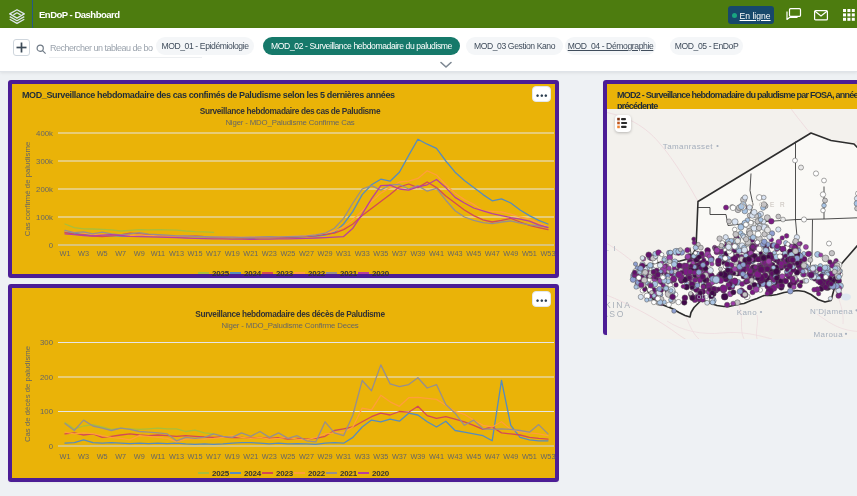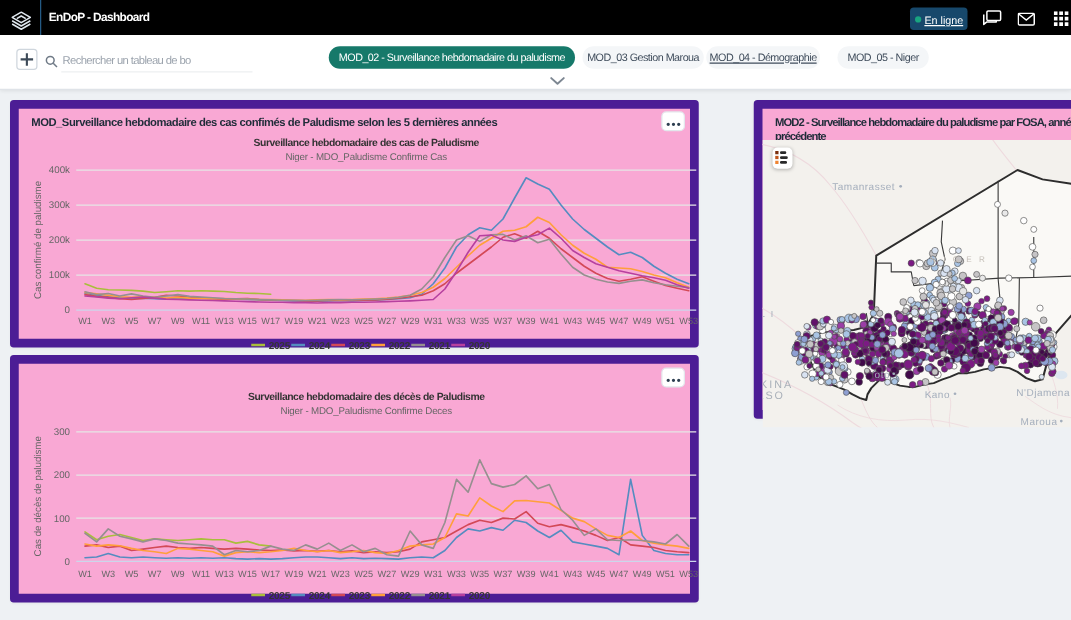--- a/index.html
+++ b/index.html
@@ -1,27 +1,27 @@
 <!DOCTYPE html>
 <html><head><meta charset="utf-8">
 <style>
 * { margin:0; padding:0; box-sizing:border-box; }
 body { width:857px; height:496px; font-family:"Liberation Sans",sans-serif; background:#eef1f4; overflow:hidden; position:relative; }
-.hdr { position:absolute; left:0; top:0; width:857px; height:28px; background:#000000;padding-left:32px; }
+.hdr { position:absolute; left:0; top:0; width:857px; height:28px; background:#4d7c0f;padding-left:32px; }
 .hdr .sep { position:absolute; left:32px; top:0; width:1px; height:28px; background:#245a84; }
 .hdr .title { position:absolute; left:39px; top:8.5px; color:#fff; font-size:9.5px; font-weight:bold; letter-spacing:-0.5px; }
 .badge { position:absolute; left:728px; top:6px; width:46px; height:18px; background:#17486b; border-radius:3px; }
 .badge .dot { position:absolute; left:4px; top:6.5px; width:5px; height:5px; border-radius:50%; background:#19a580; }
 .badge .txt { position:absolute; left:11.5px; top:4.5px; color:#fff; font-size:8.6px;text-decoration:underline; }
 .tabbar { position:absolute; left:0; top:28px; width:857px; height:44px; background:#fff; border-bottom:1px solid #dfe3e8; box-shadow:0 1px 3px rgba(0,0,0,0.08);padding-left:27px; }
 .plusbtn { position:absolute; left:12.5px; top:10.5px; width:17px; height:17px; border:1px solid #cfd6dd; border-radius:3px; }
 .searchtxt { position:absolute; left:50px; top:14.5px; font-size:9px; letter-spacing:-0.5px; color:#9ba3ad; width:103px; overflow:hidden; white-space:nowrap; }
 .pill { position:absolute; top:9px; height:18px; border-radius:9px; background:#f4f6f8; color:#404d5c; font-size:8.6px; letter-spacing:-0.4px; line-height:18px; text-align:center; white-space:nowrap; overflow:hidden; }
 .pill.sel { background:#16796a; color:#fff; font-weight:normal; }
-.card { position:absolute; background:#f9a8d4; border:7px solid #4c1d95; border-radius:3px; box-shadow:0 1px 2px rgba(0,0,0,0.04); }
+.card { position:absolute; background:#eab308; border:4px solid #4c1d95; border-radius:3px; box-shadow:0 1px 2px rgba(0,0,0,0.04); }
 .ctitle { position:absolute; left:10px; top:6px; font-size:9px; letter-spacing:-0.38px; font-weight:bold; color:#1f2c39; white-space:nowrap; }
 .menubtn { position:absolute; width:19px; height:16px; border:1px solid #e3e7ec; border-radius:4px; background:#fff; }
 .menubtn span { position:absolute; top:3.5px; font-size:9px; letter-spacing:1px; color:#2c3e50; font-weight:bold; left:3px; }
 .layersbtn { position:absolute; left:7.5px; top:30.5px; width:16px; height:17.5px; background:#fff; border-radius:4px; box-shadow:0 1px 3px rgba(0,0,0,0.25); }
 </style></head>
 <body>
 <div class="hdr">
 <svg width="16" height="15" viewBox="0 0 16 15" style="position:absolute;left:9px;top:8.5px">
 <path d="M8 0.7 L15.3 4.9 L8 9.1 L0.7 4.9 Z" fill="none" stroke="#dfe7ee" stroke-width="1.25" stroke-linejoin="round"></path>
 <path d="M4.4 5.9 L8 3.8 L11.6 5.9" fill="none" stroke="#dfe7ee" stroke-width="1.25" stroke-linejoin="round"></path>
@@ -60,24 +60,25 @@
         <line x1="5.5" y1="0.5" x2="5.5" y2="10.5" stroke="#3d4a58" stroke-width="1.7"></line>
         <line x1="0.5" y1="5.5" x2="10.5" y2="5.5" stroke="#3d4a58" stroke-width="1.7"></line>
       </svg>
     </div>
 <svg width="11" height="11" viewBox="0 0 11 11" style="position:absolute;left:36px;top:16px">
 <circle cx="4.2" cy="4.2" r="3.1" fill="none" stroke="#6f7a86" stroke-width="1.2"></circle>
 <line x1="6.6" y1="6.6" x2="9.6" y2="9.6" stroke="#6f7a86" stroke-width="1.2"></line>
 </svg>
 <div class="searchtxt">Rechercher un tableau de bo</div>
 <div style="position:absolute;left:49px;top:29px;width:153px;height:1px;background:#edeff1;"></div>
+<div class="pill" style="left:156px;width:98px;">MOD_01 - Epidémiologie</div>
 <div class="pill sel" style="left:263px;width:197px;">MOD_02 - Surveillance hebdomadaire du paludisme</div>
-<div class="pill" style="left:466px;width:97px;">MOD_03 Gestion Maroua</div>
+<div class="pill" style="left:466px;width:97px;">MOD_03 Gestion Kano</div>
 <div class="pill" style="left:565px;width:91px;text-decoration:underline;">MOD_04 - Démographie</div>
-<div class="pill" style="left:670px;width:73px;">MOD_05 - Niger</div>
+<div class="pill" style="left:670px;width:73px;">MOD_05 - EnDoP</div>
 <svg width="14" height="8" viewBox="0 0 14 8" style="position:absolute;left:439px;top:33px">
 <path d="M2 1.5 L7 6 L12 1.5" fill="none" stroke="#7d8792" stroke-width="1.6" stroke-linecap="round" stroke-linejoin="round"></path>
 </svg>
 </div>
 <div class="card" style="left:8px;top:80px;width:551px;height:198px;">
 <div class="ctitle">MOD_Surveillance hebdomadaire des cas confimés de Paludisme selon les 5 dernières années</div>
 <div class="menubtn" style="right:4px;top:2px;">
       <span>•••</span>
     </div>
 <svg width="551" height="198" viewBox="0 0 551 198" style="position:absolute;left:0;top:0">

